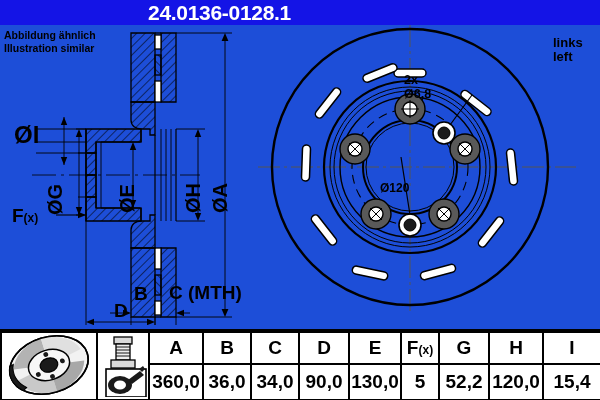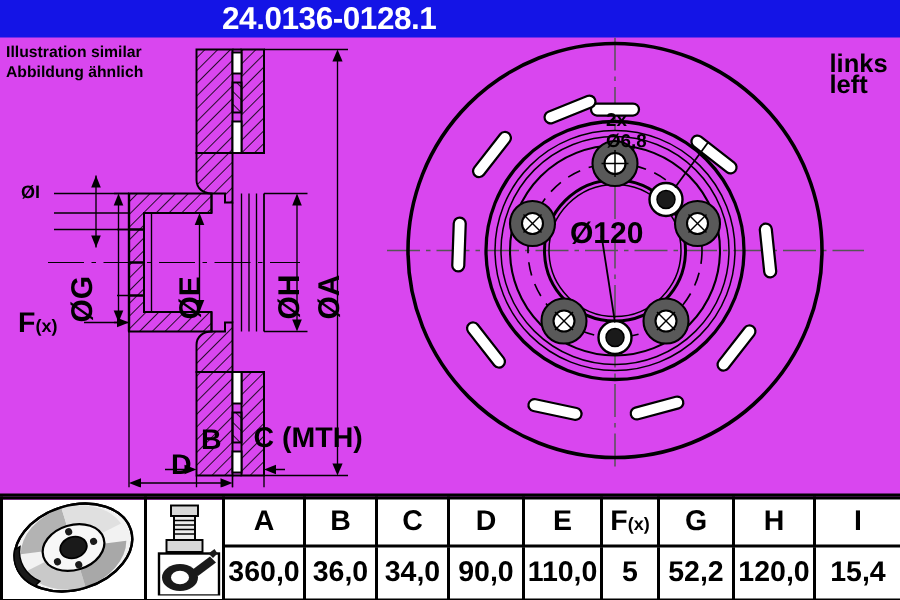--- a/index.html
+++ b/index.html
@@ -4,21 +4,21 @@
 <style>
   html, body {
     margin: 0;
     padding: 0;
     background: #ffffff;
   }
   #page {
     position: relative;
     width: 600px;
     height: 400px;
-    background: #d946ef;
+    background: #1d4ed8;
     font-family: "Liberation Sans", sans-serif;
     overflow: hidden;
   }
 
   
   .header-bar {
     position: absolute;
     left: 0; top: 0;
     width: 600px;
     height: 25px;
@@ -48,21 +48,21 @@
     font-size: 10.5px;
     font-weight: bold;
     line-height: 12.5px;
     color: #000;
   }
 
   
   .side-note {
     position: absolute;
     left: 553px; top: 36px;
-    font-size: 17px;
+    font-size: 13px;
     font-weight: bold;
     line-height: 14px;
     color: #000;
   }
 
   
   .drawing {
     position: absolute;
     left: 0; top: 25px;
     width: 600px;
@@ -144,22 +144,22 @@
 </style>
 </head>
 <body>
 
 <div id="page">
 
   <div class="header-bar"></div>
   <div class="header-part-no">24.0136-0128.1</div>
 
   <div class="note-block">
+    <div>Abbildung ähnlich</div>
     <div>Illustration similar</div>
-    <div>Abbildung ähnlich</div>
   </div>
 
   <div class="side-note">
     <div>links</div>
     <div>left</div>
   </div>
 
   <div class="drawing">
 
     <svg width="270" height="300" viewBox="0 0 270 300" style="position:absolute;left:0;top:0;">
@@ -268,21 +268,21 @@
         <path d="M176,288 l8,-3.2 v6.4 Z" fill="#000" stroke="none"></path>
 
         <line x1="86" y1="196" x2="86" y2="300"></line>
         <line x1="92" y1="297" x2="150" y2="297"></line>
         <path d="M86,297 l8,-3.2 v6.4 Z" fill="#000" stroke="none"></path>
         <path d="M155,297 l-8,-3.2 v6.4 Z" fill="#000" stroke="none"></path>
         <line x1="155" y1="292" x2="155" y2="300"></line>
       </g>
     </svg>
 
-    <div class="dim" style="left:14px;top:96px;font-size:12px;">ØI</div>
+    <div class="dim" style="left:14px;top:96px;font-size:24px;">ØI</div>
 
     <div class="dim vert" style="left:44px;top:190px;font-size:20px;">ØG</div>
 
     <div class="dim vert" style="left:116px;top:188px;font-size:20px;">ØE</div>
 
     <div class="dim vert" style="left:182px;top:188px;font-size:20px;">ØH</div>
 
     <div class="dim vert" style="left:209px;top:188px;font-size:20px;">ØA</div>
 
     <div class="dim" style="left:12px;top:180px;"><span>F</span><span class="sub">(x)</span></div>
@@ -383,21 +383,21 @@
         <line x1="192" y1="100" x2="214" y2="70"></line>
         <line x1="152" y1="190" x2="143" y2="132"></line>
       </g>
     </svg>
 
     <div class="ann" style="left:404px;top:48px;">
       <span>2x</span><br>
       <span>Ø6,8</span>
     </div>
 
-    <div class="ann" style="left:380px;top:124px;font-size:20px;">Ø120</div>
+    <div class="ann" style="left:380px;top:156px;font-size:12px;">Ø120</div>
 
   </div>
 
   <div class="topline"></div>
   <div class="table-wrap">
     <table class="spec">
       <colgroup>
         <col style="width:96px">
           <col style="width:52px">
         <col style="width:54px">
@@ -463,21 +463,21 @@
         <th><span>F</span><span class="fsub">(x)</span></th>
         <th>G</th>
         <th>H</th>
         <th>I</th>
       </tr>
       <tr>
         <td class="val">360,0</td>
         <td class="val">36,0</td>
         <td class="val">34,0</td>
         <td class="val">90,0</td>
-        <td class="val">110,0</td>
+        <td class="val">130,0</td>
         <td class="val">5</td>
         <td class="val">52,2</td>
         <td class="val">120,0</td>
         <td class="val">15,4</td>
       </tr>
     </tbody>
       </table>
   </div>
 
 </div>

